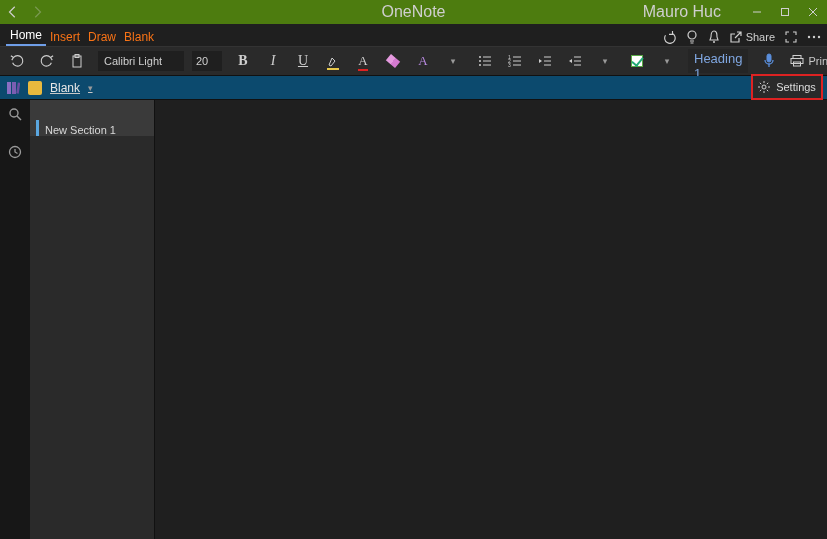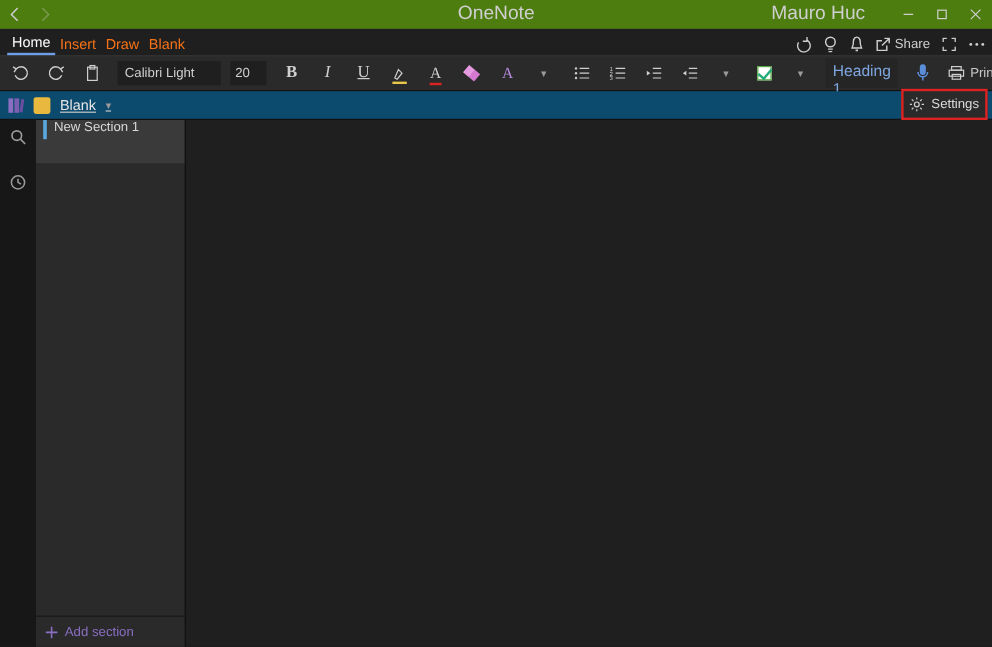--- a/index.html
+++ b/index.html
@@ -29,21 +29,21 @@
   .ribbon .right { margin-left:auto; display:flex; align-items:center; gap:10px;}
   .printbtn { display:flex; align-items:center; gap:4px; font-size:11px;}
   .notebookbar { height: 24px; background:#0c4a6e; display:flex; align-items:center; padding-left:6px; gap:8px; font-size:12px; border-bottom:1px solid #111; position:relative;text-decoration:underline;}
   .notebookbar .nbicon { width:14px; height:14px; background:#e8b93e; border-radius:2px; }
   .notebookbar .nblabel { color:#e6e6e6; font-weight:500; }
   .settings-popup { position:absolute; right:4px; top:-2px; width:72px; height:26px; background:#2a2a2a; border:2px solid #d22; display:flex; align-items:center; justify-content:center; gap:6px; font-size:11px; color:#dcdcdc;text-align:right;}
   .main { display:flex; height: calc(539px - 24px - 22px - 30px - 24px); }
   .rail { width:30px; background:#171717; display:flex; flex-direction:column; align-items:center; padding-top:2px; gap:14px; }
   .rail .railbtn { width:30px; height:24px; display:flex; align-items:center; justify-content:center; color:#9a9a9a;}
   .sectioncol { width:124px; background:#2a2a2a; display:flex; flex-direction:column; }
-  .section-hdr { height:36px; background:#3a3a3a; display:flex; align-items:flex-start; padding-left:6px; font-size:11px; color:#d8d8d8; gap:6px; }
+  .section-hdr { height:36px; background:#3a3a3a; display:flex; align-items:flex-end; padding-left:6px; font-size:11px; color:#d8d8d8; gap:6px; }
   .section-accent { width:3px; height:16px; background:#5aa7e0;}
   .pagecol { width:194px; background:#262626; display:flex; flex-direction:column; border-left:1px solid #1a1a1a;}
   .page-item { height:24px; background:#3a3a3a; padding-left:10px; font-size:11px; display:flex; align-items:center; color:#d8d8d8;}
   .addbar { height:26px; margin-top:auto; background:#2a2a2a; display:flex; align-items:center; gap:6px; padding-left:8px; font-size:11px; color:#8a6ec2; border-top:1px solid #1a1a1a;}
   .pagecol .addbar { background:#262626;}
   .canvas { flex:1; background:#1f1f1f; border-left:1px solid #111;}
   .chev { font-size:9px; color:#9a9a9a;}
   .todobox { width:12px; height:12px; border:1px solid #58a845; background:#fff; position:relative;}
   .todobox::after{ content:""; position:absolute; left:2px; top:-1px; width:5px; height:9px; border-right:2px solid #2a7; border-bottom:2px solid #2a7; transform:rotate(40deg);}
   .hl-a { position:relative;}
@@ -291,25 +291,17 @@
           <path d="M7 4 L7 7 L9.5 8.5" stroke="#9a9a9a" fill="none" stroke-width="1.3"></path>
         </svg>
       </div>
   </div>
 
   <div class="sectioncol">
     <div class="section-hdr">
       <span class="section-accent"></span>
       <span>New Section 1</span>
     </div>
-    <div class="addbar">
-      <span class="icon">
-          <svg width="10" height="10" viewBox="0 0 10 10">
-            <path d="M5 0 L5 10 M0 5 L10 5" stroke="#8a6ec2" stroke-width="1.3"></path>
-          </svg>
-        </span>
-      <span>Add section</span>
-    </div>
   </div>
 
 
   <div class="canvas"></div>
 </div>
 
 </body></html>

